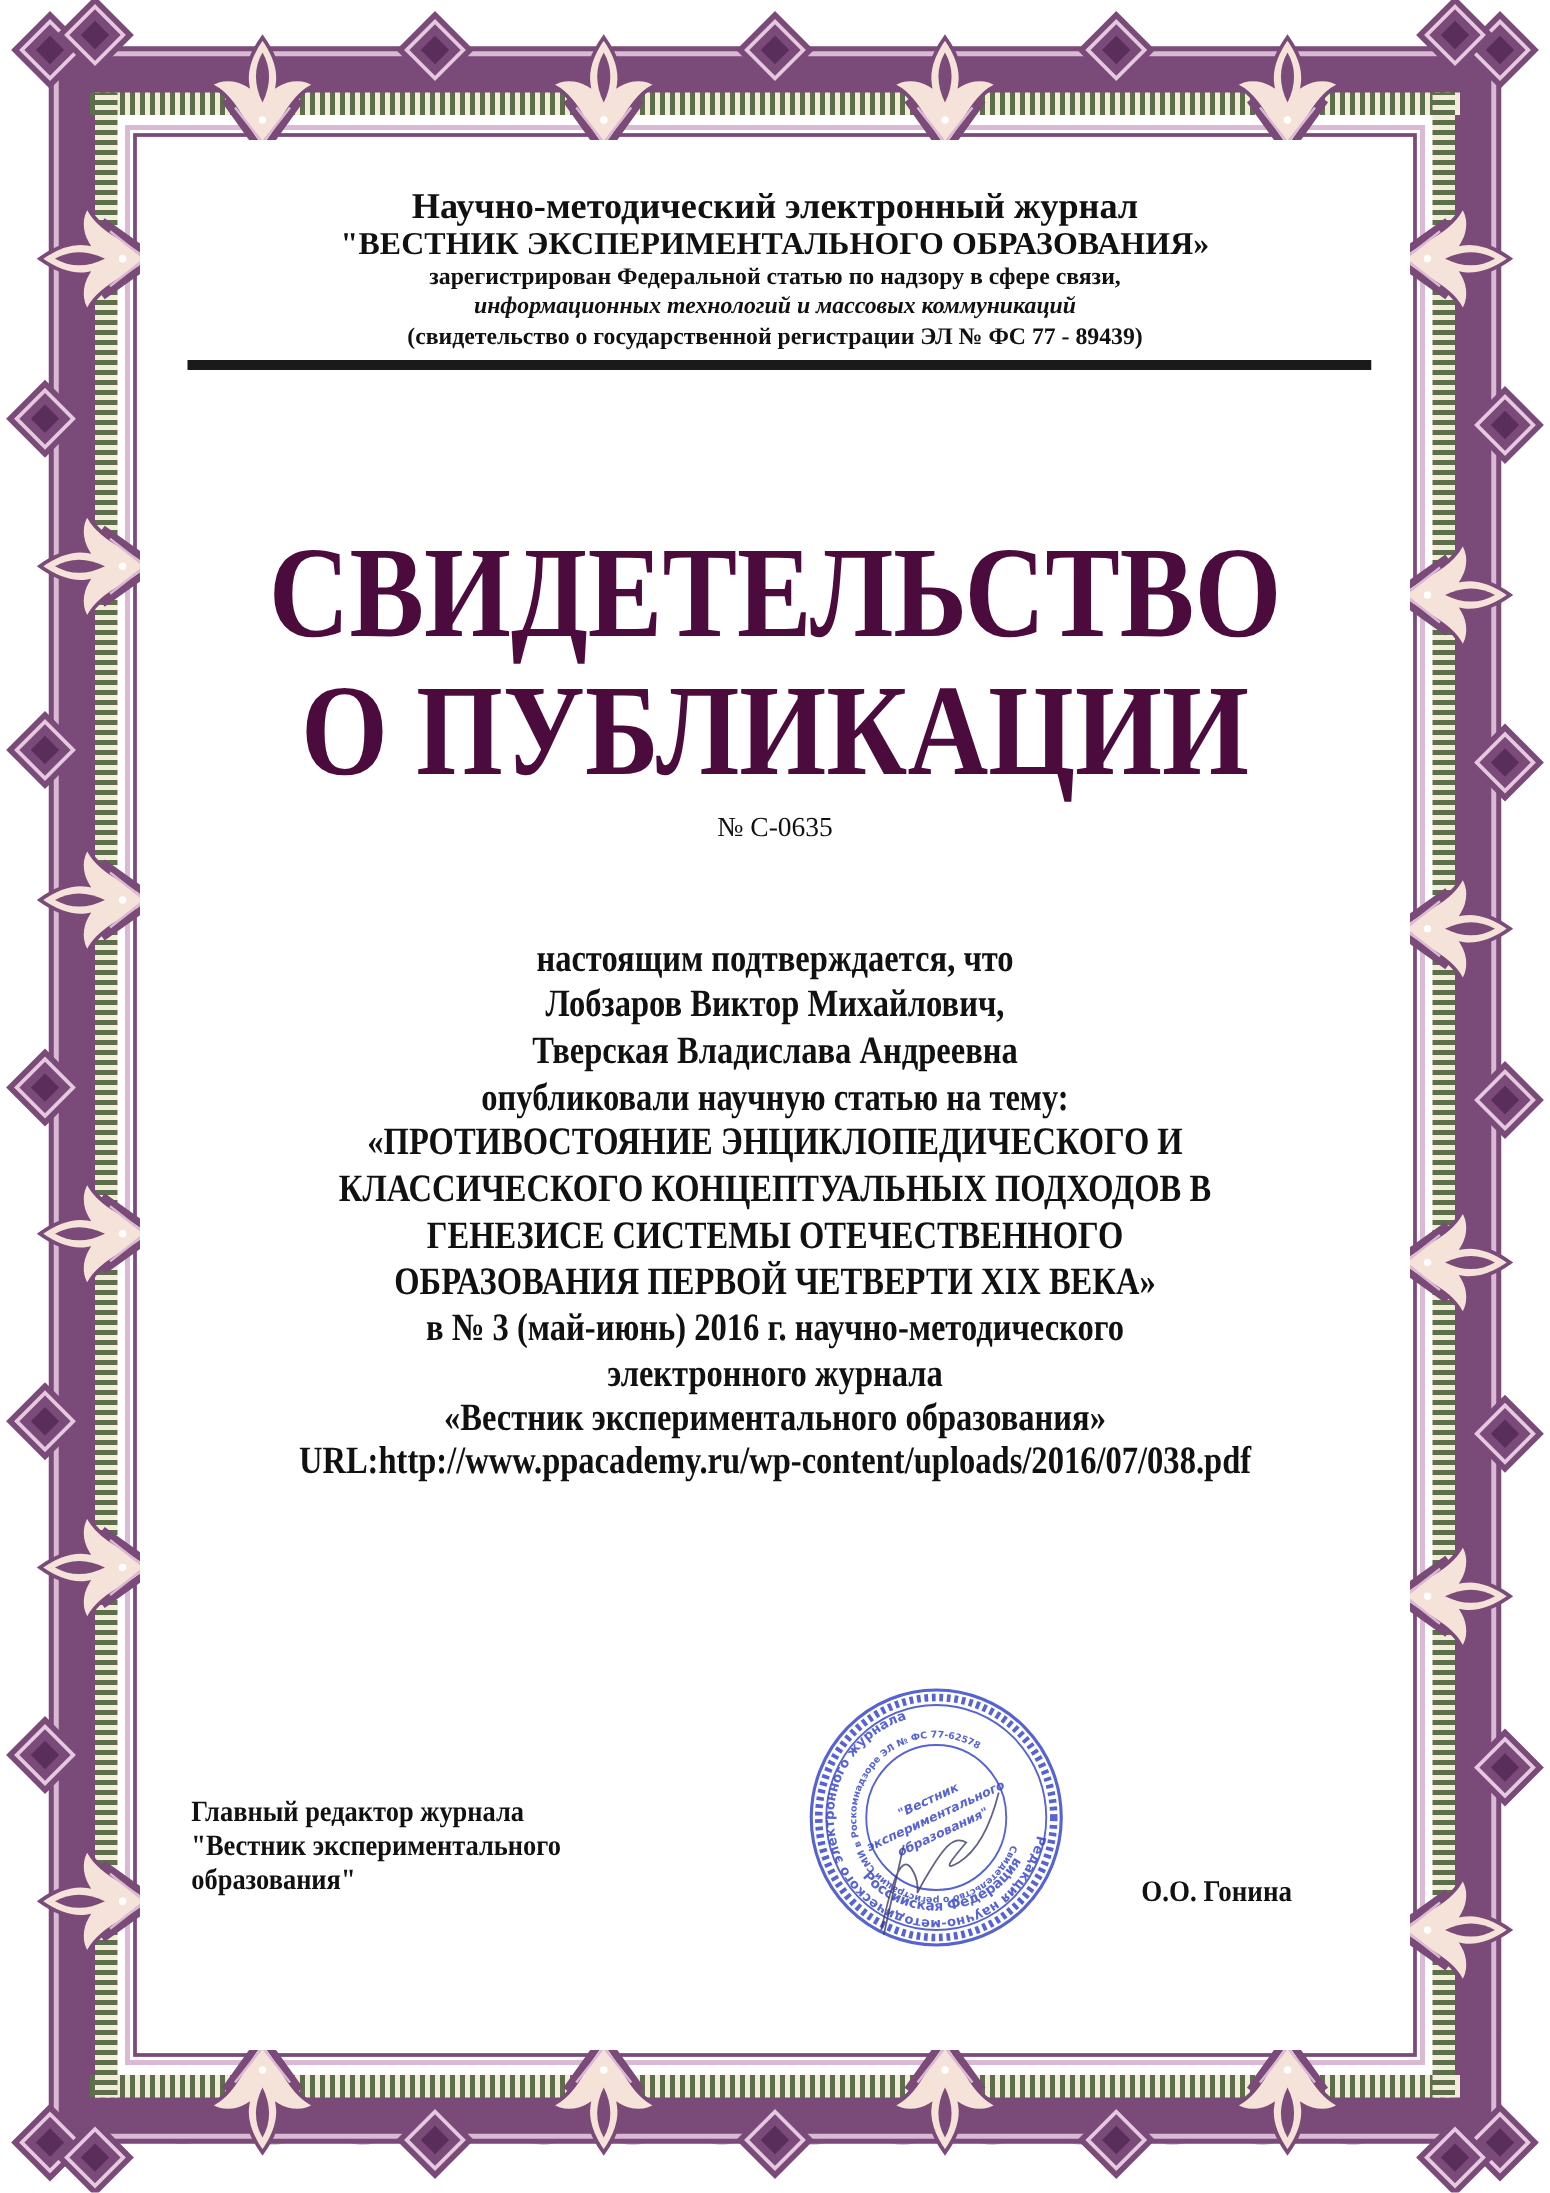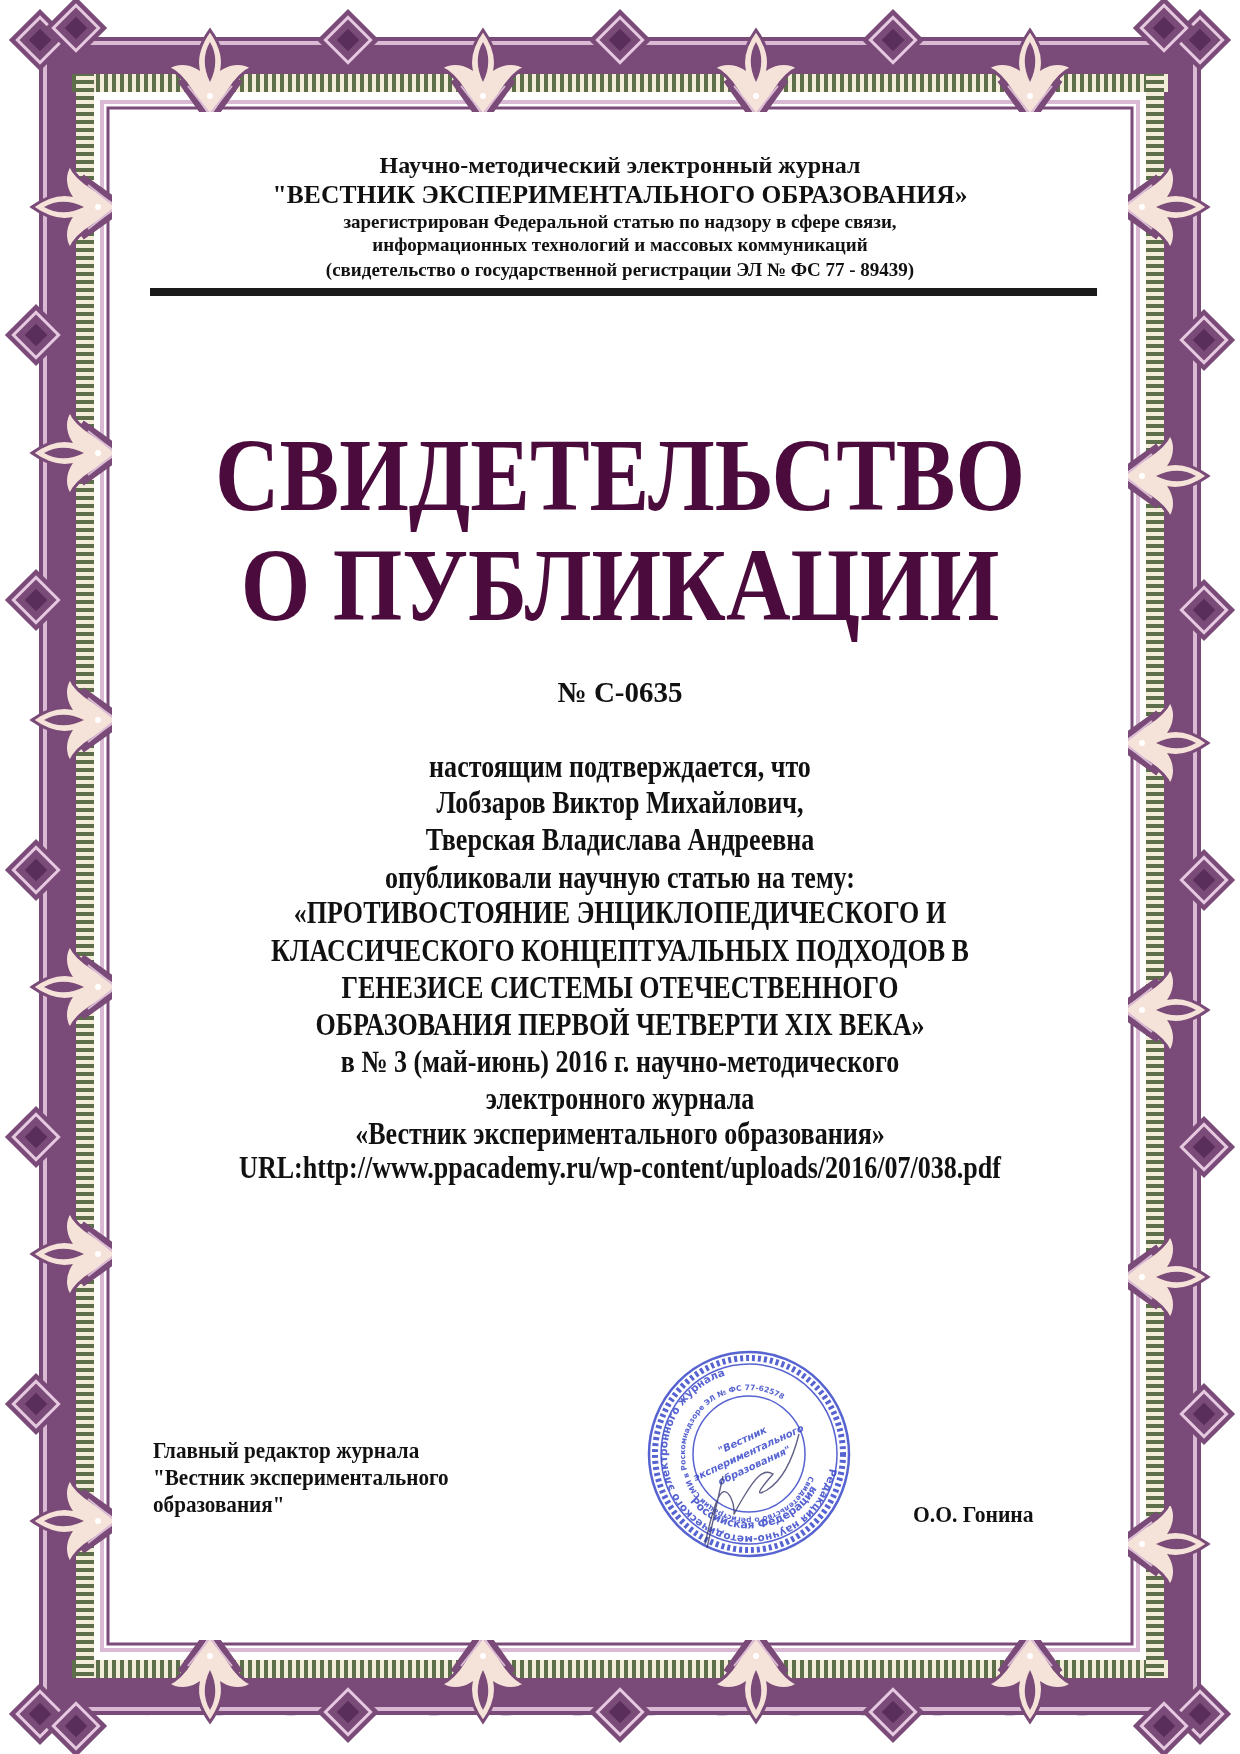--- a/index.html
+++ b/index.html
@@ -1,30 +1,30 @@
 <!DOCTYPE html>
 <html><head>
 <meta charset="utf-8">
 <style>
   html, body { margin: 0; padding: 0; background: #ffffff; }
   body { width: 1240px; height: 1754px; position: relative; overflow: hidden; font-family: "Liberation Serif", "DejaVu Serif", serif; color: #111; }
   .frame { position: absolute; left: 0; top: 0; width: 1240px; height: 1754px; }
   .abs { position: absolute; white-space: nowrap; }
   .center { left: 0; width: 1240px; text-align: center; }
   .hdr { font-weight: bold; }
-  .h1 { top: 152px; font-size: 24px; line-height: 26px; }
+  .h1 { top: 152px; font-size: 29px; line-height: 26px; }
   .h2 { top: 181px; font-size: 25.5px; line-height: 28px; letter-spacing: 0.1px; }
   .h3 { top: 211px; font-size: 19px; line-height: 22px; }
-  .h4 { top: 234px; font-size: 19px; line-height: 22px; }
+  .h4 { top: 234px; font-size: 19px; line-height: 22px; font-style: italic; }
   .h5 { top: 259px; font-size: 19px; line-height: 22px; }
   .rule { position: absolute; left: 150px; top: 288px; width: 947px; height: 8px; background: #1a1a1a; }
   .title { color: #4b0b3c; font-weight: bold; font-size: 104px; line-height: 110px; transform: scaleX(0.86); transform-origin: 620px 0; }
   .t1 { top: 420px; }
   .t2 { top: 530px; }
-  .num { top: 676px; font-size: 29px; font-weight: bold; line-height: 32px; }
+  .num { top: 646px; font-size: 22px; font-weight: normal; line-height: 32px; }
   .body-line { font-weight: bold; font-size: 31px; line-height: 34px; transform: scaleX(0.84); transform-origin: 620px 0; }
   .footer-left { position: absolute; left: 153px; top: 1437px; font-weight: bold; font-size: 23.5px; line-height: 27px; transform: scaleX(0.9); transform-origin: 0 0; }
   .footer-left div { white-space: nowrap; }
   .signer { position: absolute; left: 913px; top: 1500px; font-weight: bold; font-size: 24px; line-height: 28px; transform: scaleX(0.9); transform-origin: 0 0; white-space: nowrap; }
   .stamp { position: absolute; left: 643px; top: 1348px; width: 212px; height: 212px; }
 </style>
 </head>
 <body>
 
 <svg class="frame" viewBox="0 0 1240 1754" xmlns="http://www.w3.org/2000/svg">

